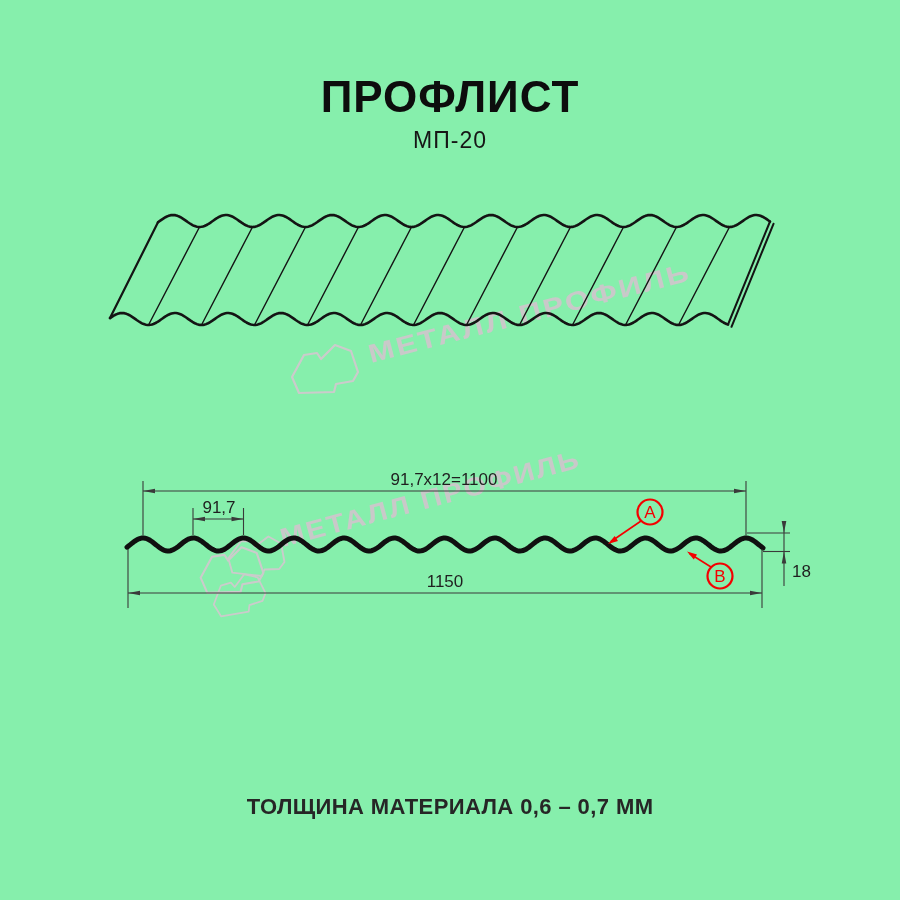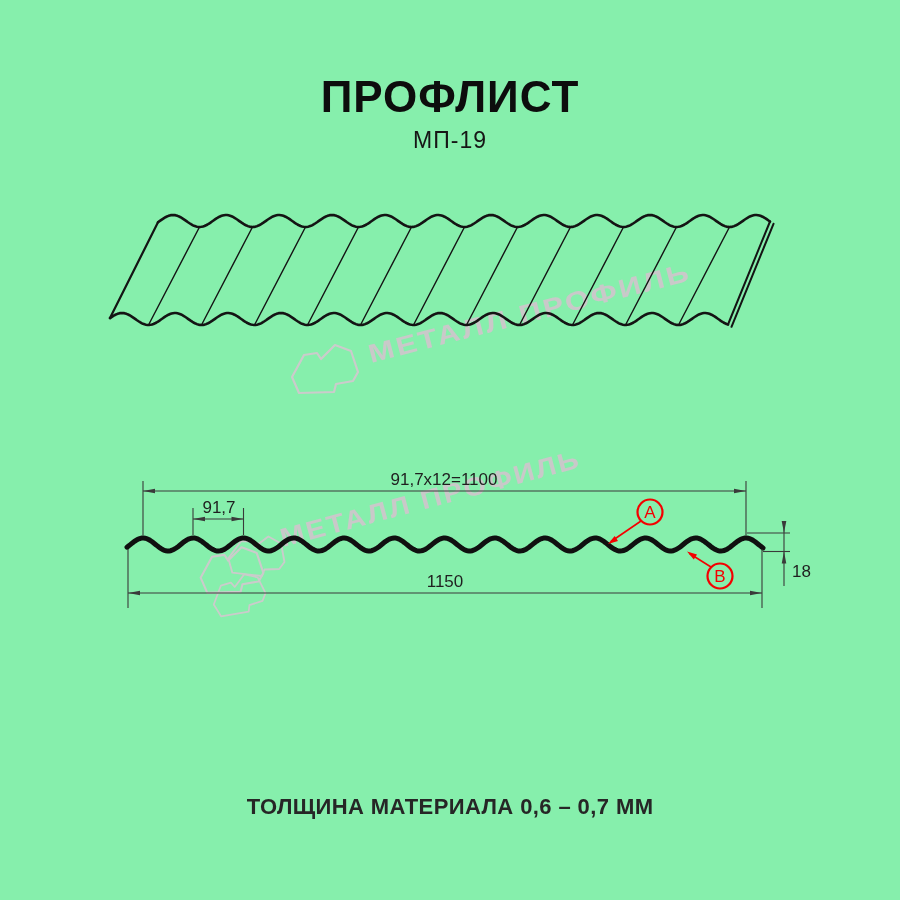--- a/index.html
+++ b/index.html
@@ -17,21 +17,21 @@
   .wm-shape{fill:none;stroke:#cbcbcb;stroke-width:2.2;stroke-linejoin:round;}
   .dim-text{font-family:"Liberation Sans",sans-serif;font-size:17px;fill:#1f1f1f;}
   .red-letter{font-family:"Liberation Sans",sans-serif;font-size:17px;font-weight:500;}
 </style>
 </head>
 <body>
 
 <div class="canvas">
 
   <div class="title">ПРОФЛИСТ</div>
-  <div class="subtitle">МП-19</div>
+  <div class="subtitle">МП-20</div>
 
   <svg class="layer" width="900" height="900" viewBox="0 0 900 900">
 
     <defs>
       <path id="mp-sheet" d="M14,63 L7,47 L19,25 L32,23 L36,29 L50,15 L66,21 L73,42 L68,51 L51,54 L49,62 Z"></path>
     </defs>
 
     <g>
       <use href="#mp-sheet" class="wm-shape" transform="translate(285,330)"></use>
       <text class="wm-text" transform="translate(371,363) rotate(-14.5)" textLength="332" lengthAdjust="spacingAndGlyphs">МЕТАЛЛ ПРОФИЛЬ</text>

